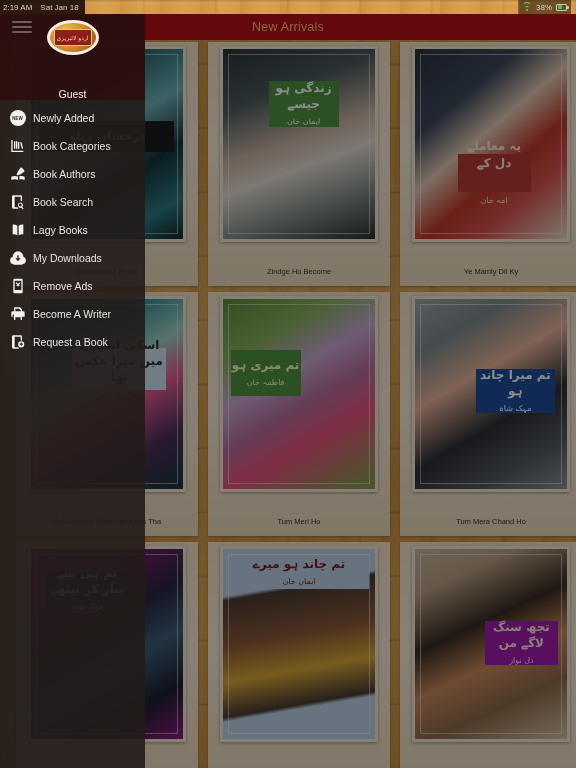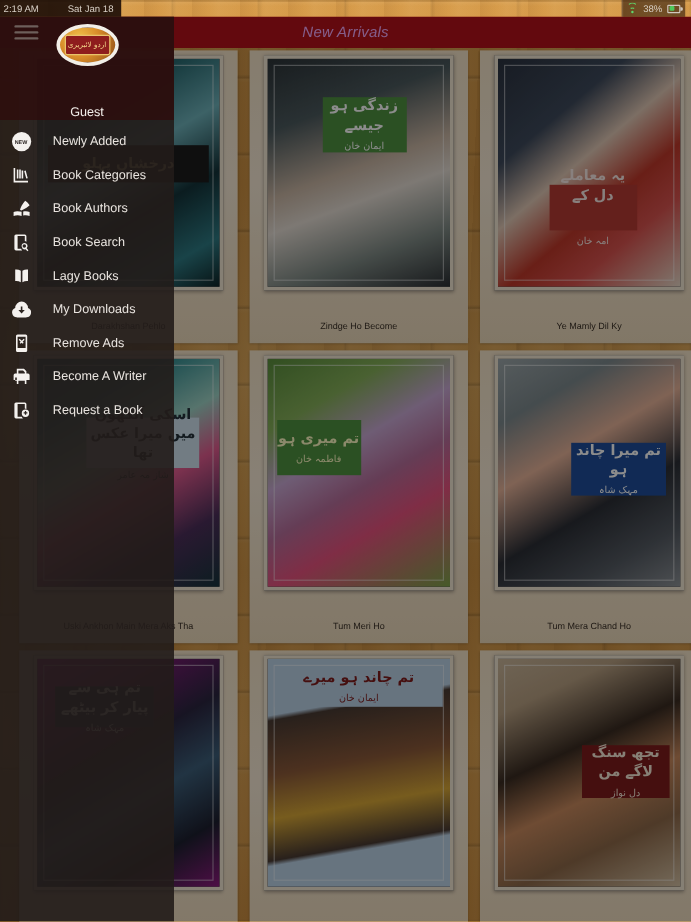--- a/index.html
+++ b/index.html
@@ -38,21 +38,21 @@
        rgba(255,220,160,0.07) 22px, rgba(120,70,20,0.0) 40px);
   }
 
   
   .statusbar {
     position:absolute; top:0; left:0; width:100%; height:14px;
     display:flex; align-items:center;
     font-size:8px; color:#d8d0c6; z-index:60;
     padding: 0 5px;
   }
-  .sb-left { display:flex; gap:24px; align-items:center;
+  .sb-left { display:flex; gap:8px; align-items:center;
     background:rgba(20,8,4,0.88); height:14px;
     padding: 0 6px 0 3px; margin-left:-5px; }
   .sb-spacer { flex:1; }
   .sb-right {
     display:flex; align-items:center; gap:4px;
     background:rgba(30,12,6,0.55); height:14px; padding:0 4px;
     border-left: 1px solid rgba(255,255,255,0.12);
   }
   .wifi-ico { width:9px; height:8px; position:relative; display:inline-block; }
   .wifi-ico i{
@@ -73,21 +73,21 @@
     width:1.5px; height:3px; background:#cfc7bd; border-radius:0 1px 1px 0;}
   .batt i{ position:absolute; left:0.5px; top:0.5px; bottom:0.5px;
     width:55%; background:#4ec95c; border-radius:1px; }
 
   
   .header{
     position:absolute; top:14px; left:0; width:100%; height:26px;
     background:#b5121b; z-index:30;
     display:flex; align-items:center; justify-content:center;
   }
-  .header-title{ color:#f0abfc; font-size:12.5px; letter-spacing:.2px;font-style:italic; }
+  .header-title{ color:#fdba74; font-size:12.5px; letter-spacing:.2px; }
   .hamburger{
     position:absolute; left:10px; top:14px; width:24px; height:26px;
     display:flex; flex-direction:column; justify-content:center; gap:3px;
     z-index:55; padding: 0 2px;
   }
   .hamburger span{ display:block; height:2px; background:#6d5f5b; border-radius:1px; }
 
   
   .grid{
     position:absolute; top:40px; left:0; right:0; bottom:0;
@@ -183,21 +183,21 @@
     width:38px; height:17px; background:#8e1d1d;
     border:1px solid #e9c36b; border-radius:2px;
     display:flex; align-items:center; justify-content:center;
     color:#f3d68a; font-size:6px; font-family:"DejaVu Sans", sans-serif;
     direction:rtl;
   }
   .guest-name{ font-size:10.5px; margin-top:6px; color:#f4f0ec; }
 
   .menu{ flex:1; padding-top:4px; }
   .menu-item{
-    display:flex; align-items:center; gap:18px;
+    display:flex; align-items:center; gap:7px;
     height:28px; padding: 0 8px 0 9px;
     font-size:10.5px; color:#e9e4df;
   }
   .mi-ico{
     width:17px; height:17px; flex:none;
     display:flex; align-items:center; justify-content:center;
     color:#f2efec;
   }
   .mi-ico svg{ width:16px; height:16px; fill:#f4f1ee; }
 
@@ -317,21 +317,21 @@
             </div>
           </div>
           <div class="caption">Tum Chand Ho Mere</div>
         </div>
       </div>
       <div class="cell">
         <div class="card">
           <div class="cover">
             <div class="photo p6"></div>
             <div class="inner-frame"></div>
-            <div class="titlebox" style="top: 38%; left: 46%; width: 48%; height: 23%; background: #7f1d1d; color: rgb(246, 234, 216);">
+            <div class="titlebox" style="top: 38%; left: 46%; width: 48%; height: 23%; background: #a21caf; color: rgb(246, 234, 216);">
               <div class="t1">تجھ سنگ لاگے من</div>
               <div class="t2">دل نواز</div>
             </div>
           </div>
           <div class="caption">Tujh Sang Lagy Man</div>
         </div>
       </div>
     </div>
 
   <div class="scrim"></div>

